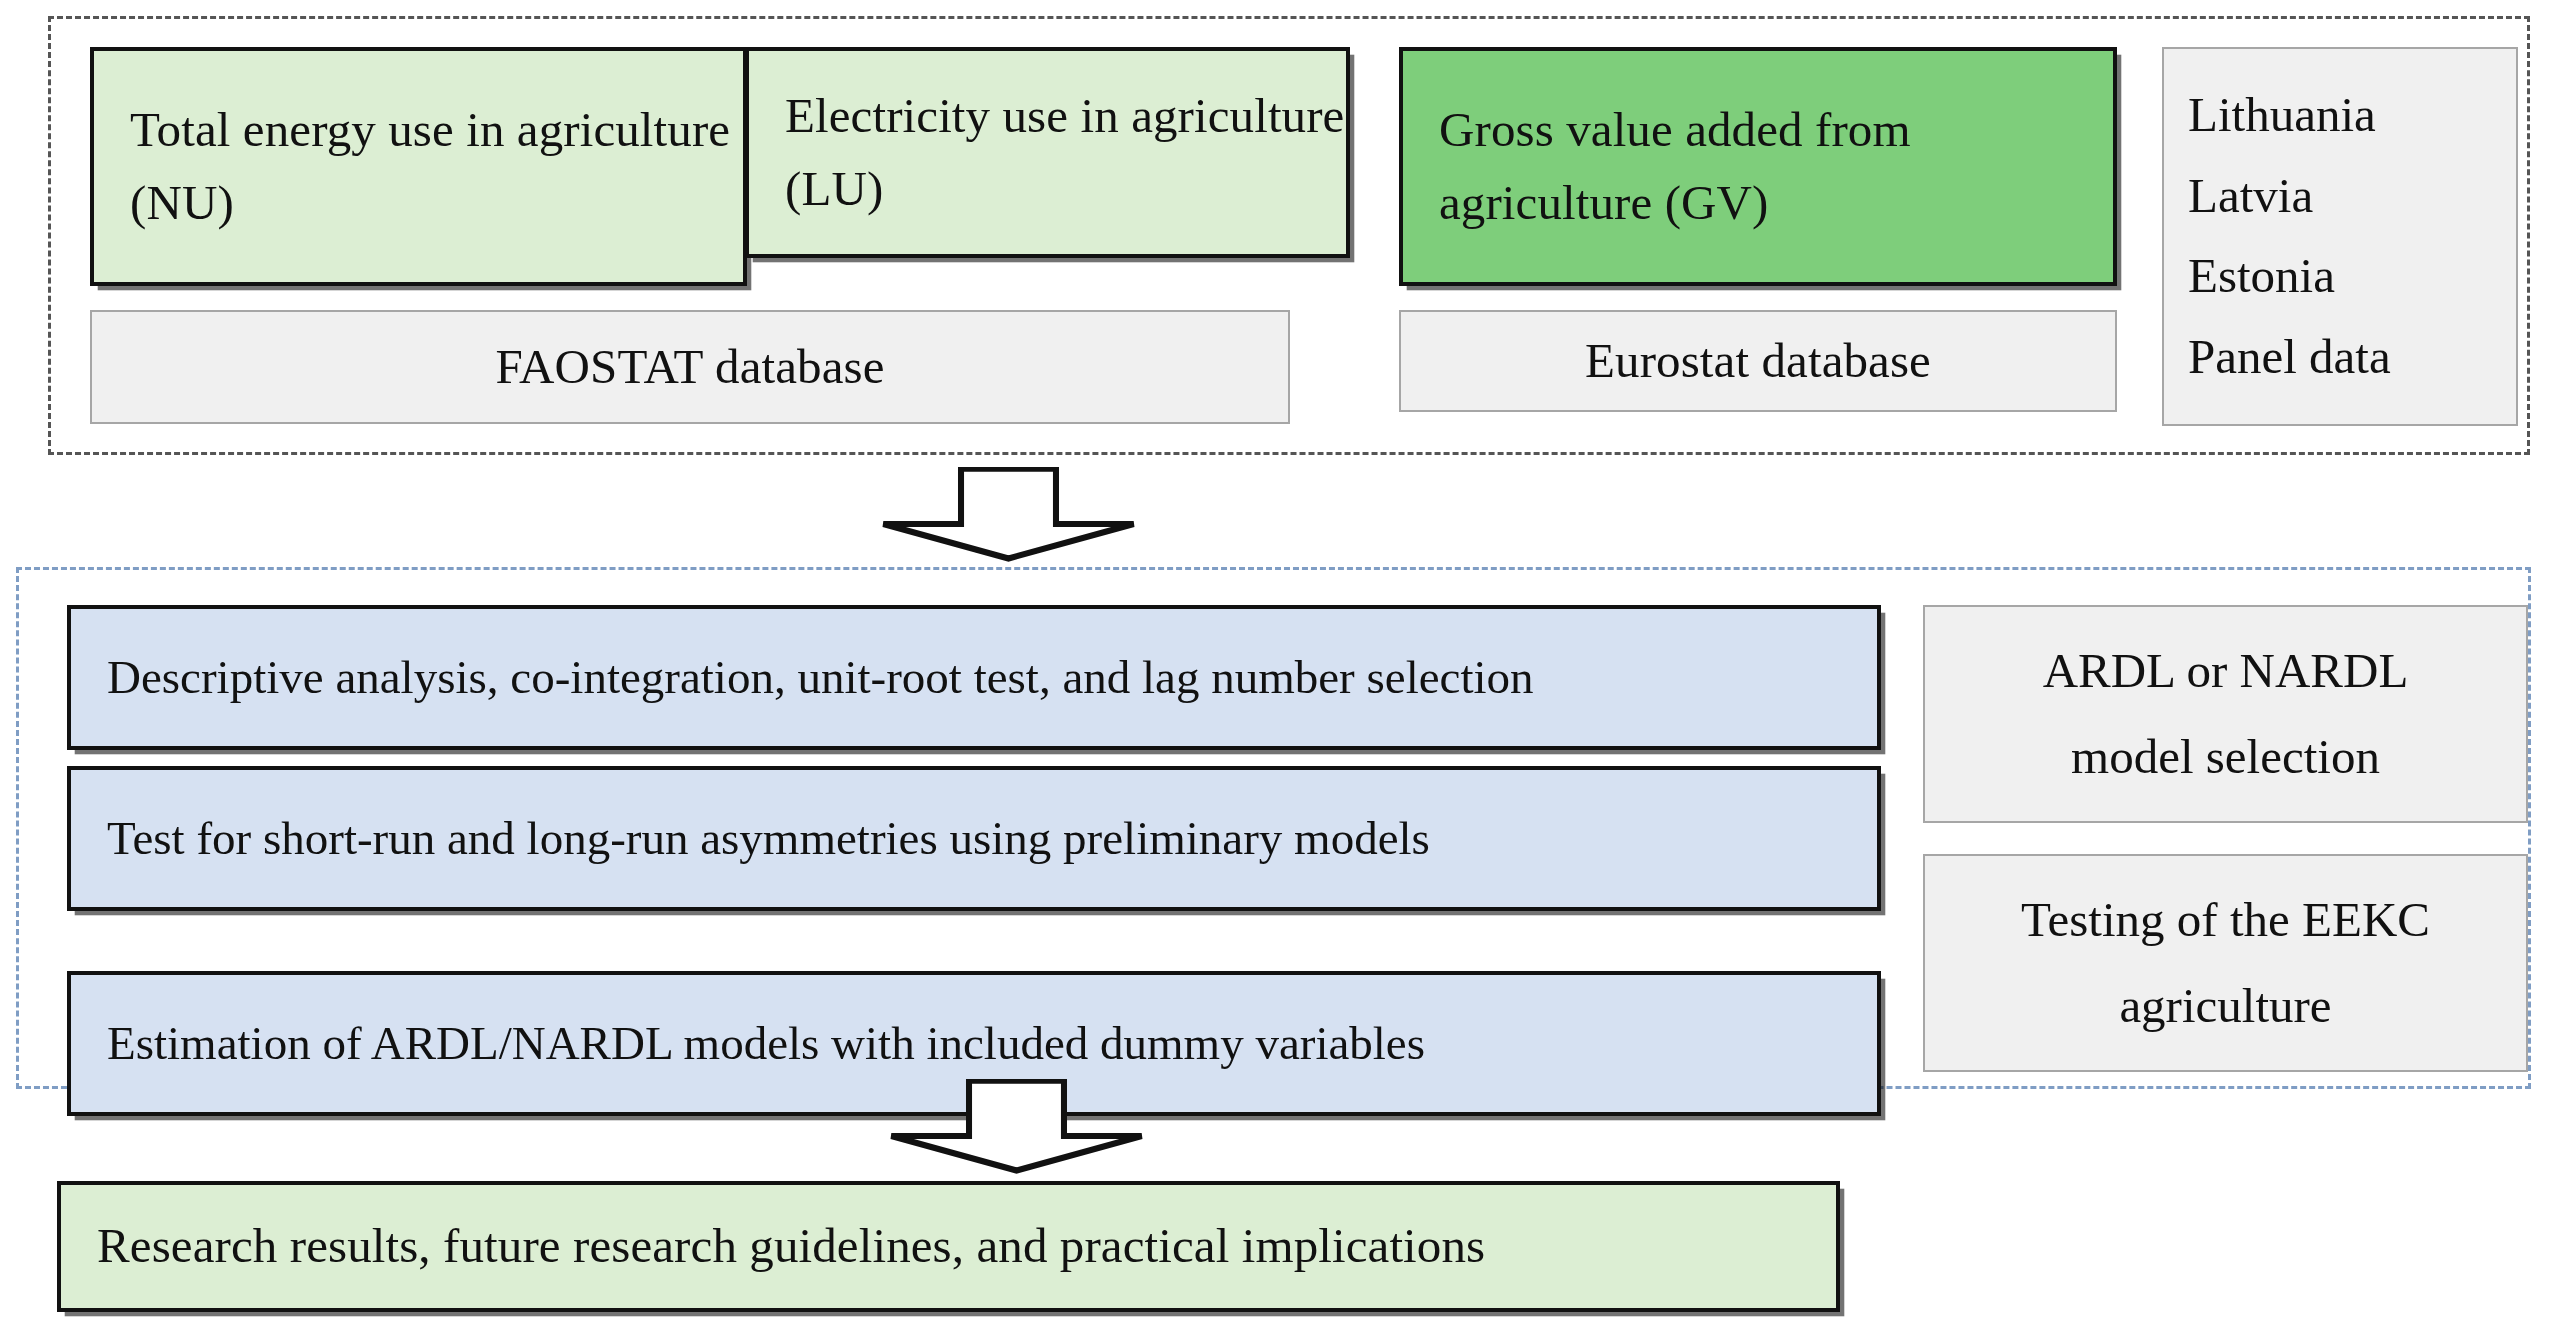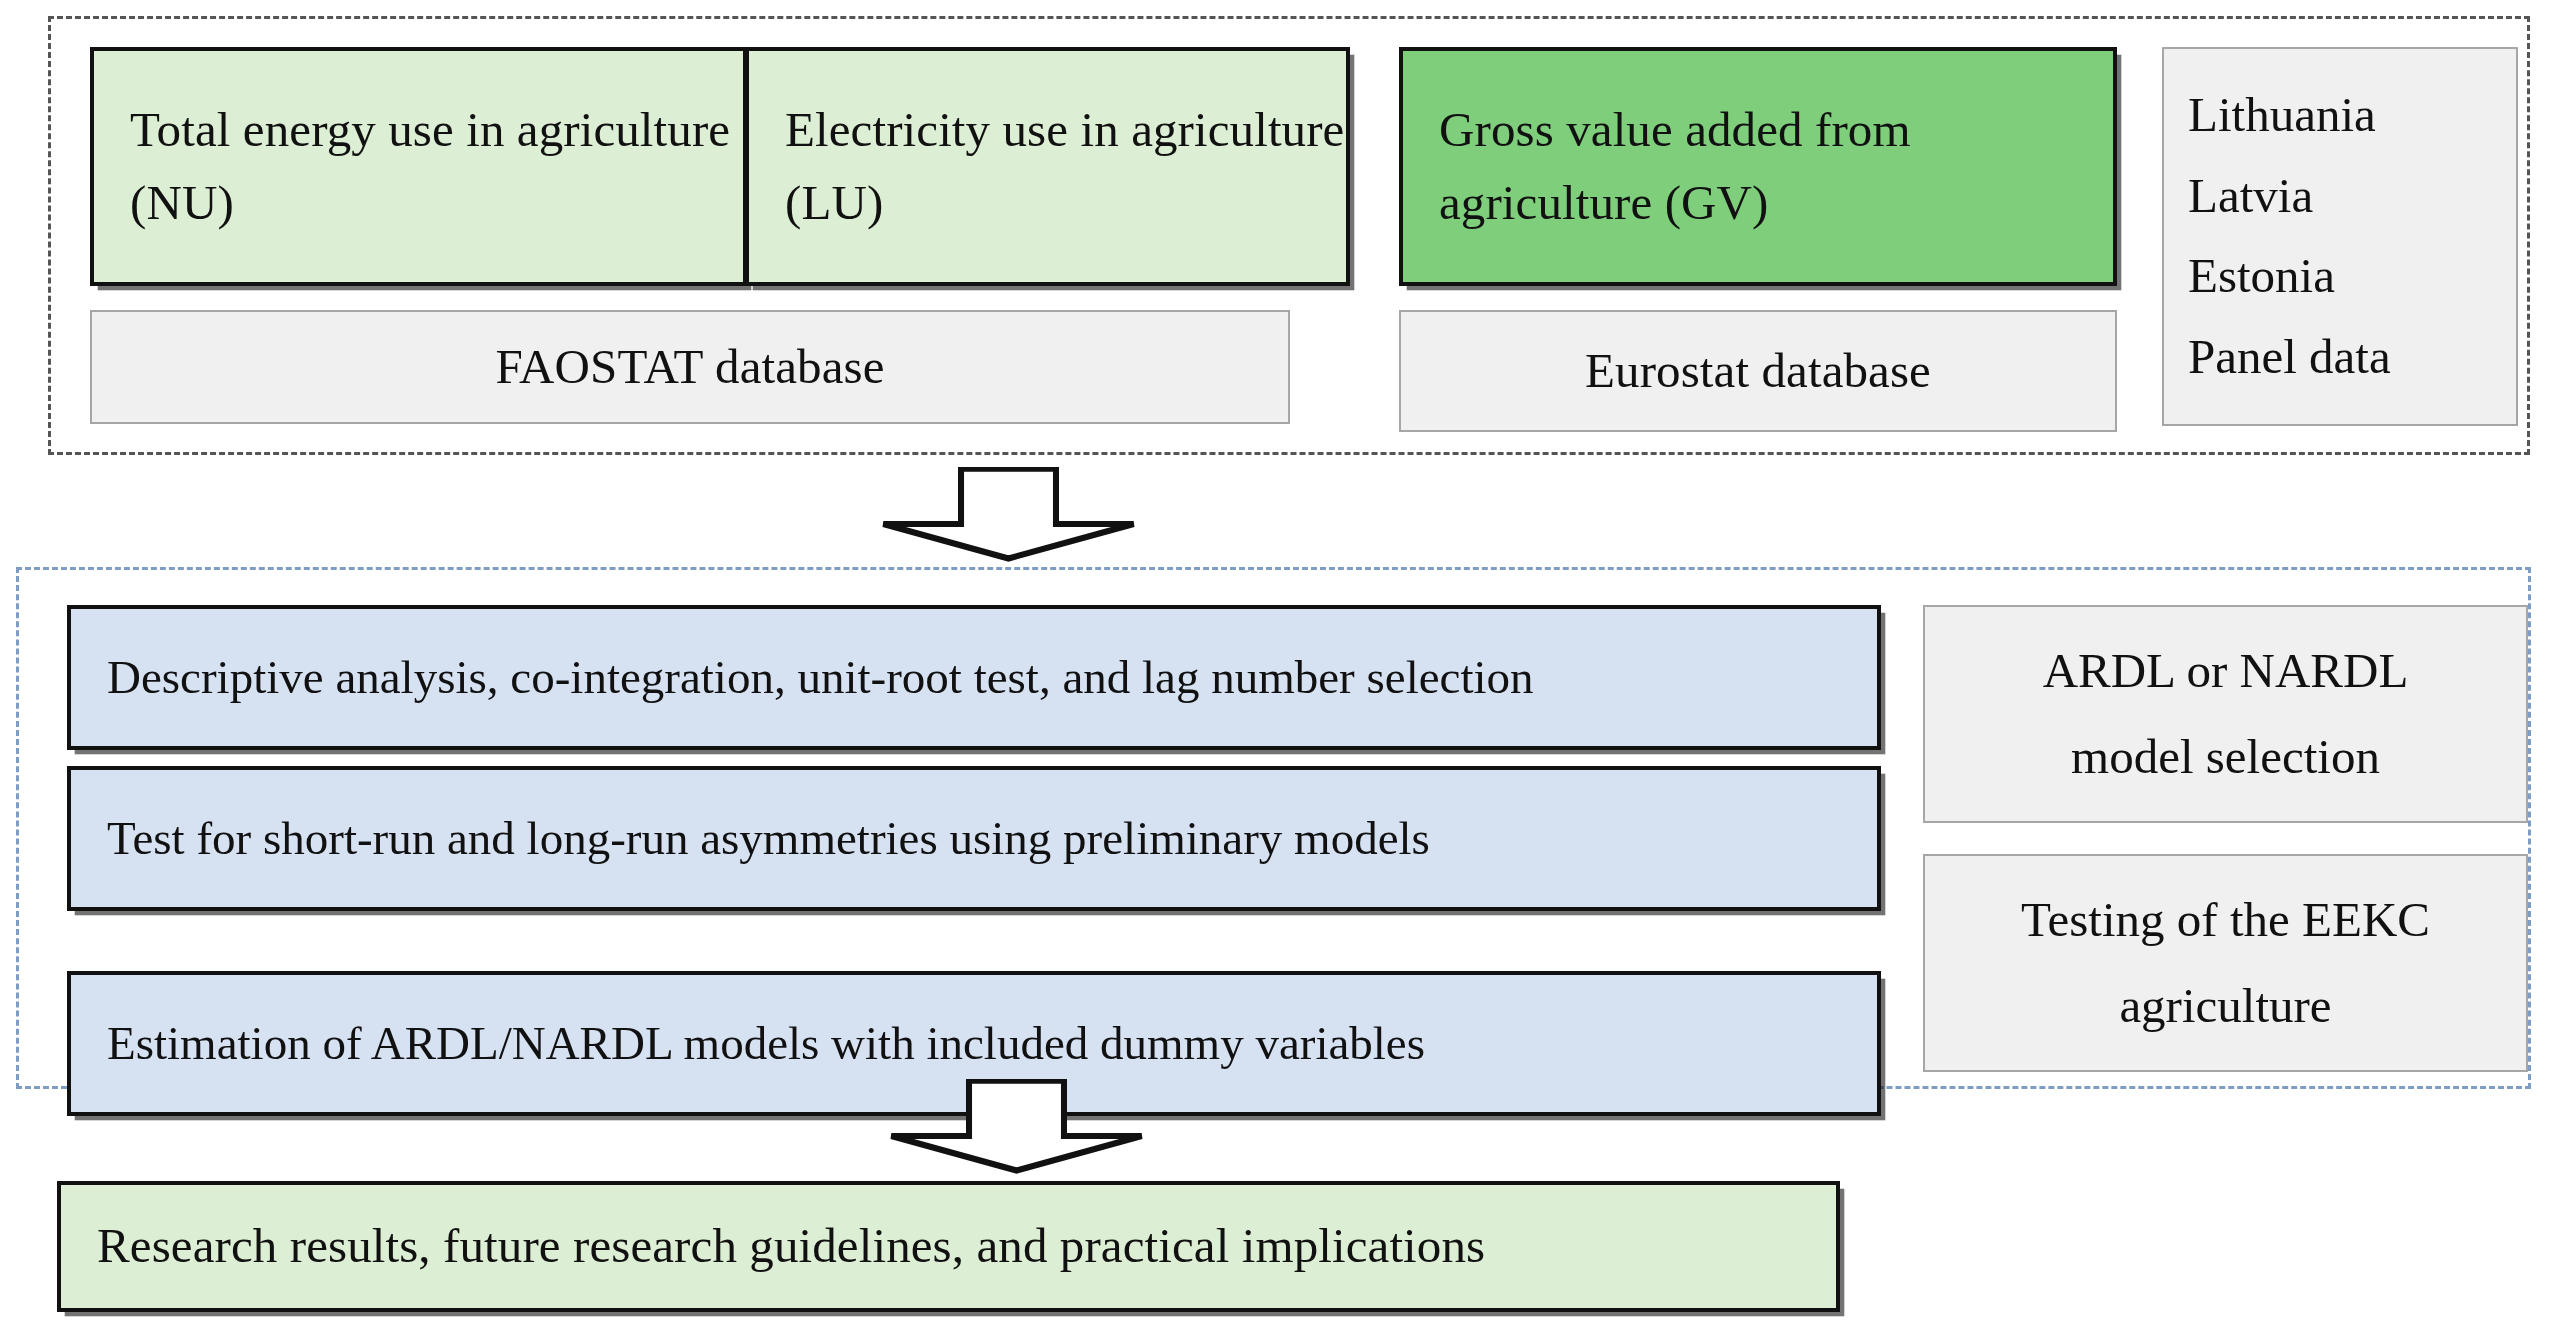--- a/index.html
+++ b/index.html
@@ -95,40 +95,40 @@
 </style>
 </head>
 <body>
 
 <div class="dashed-group dashed-dark" style="left:48px; top:15.6px; width:2482px; height:439px;"></div>
 
 <div class="box shadow-box green-light pad-left" style="left:90px; top:47px; width:657px; height:239px;">
   <span class="txt">Total energy use in agriculture (NU)</span>
 </div>
 
-<div class="box shadow-box green-light pad-left" style="left:745px; top:47px; width:605px; height:239px;">
+<div class="box shadow-box green-light pad-left" style="left:745px; top:47px; width:605px; height:211px;">
   <span class="txt">Electricity use in agriculture (LU)</span>
 </div>
 
 <div class="box shadow-box green-mid pad-left" style="left:1399px; top:47px; width:718px; height:239px;">
   <span class="txt">Gross value added from agriculture (GV)</span>
 </div>
 
 <div class="country-list" style="left:2162px; top:47px; width:356px; height:379px;">
   <span>Lithuania</span>
   <span>Latvia</span>
   <span>Estonia</span>
   <span>Panel data</span>
 </div>
 
 <div class="box gray-light center" style="left:90px; top:310px; width:1200px; height:114px;">
   <span class="txt">FAOSTAT database</span>
 </div>
 
-<div class="box gray-light center" style="left:1399px; top:310px; width:718px; height:122px;">
+<div class="box gray-light center" style="left:1399px; top:310px; width:718px; height:102px;">
   <span class="txt">Eurostat database</span>
 </div>
 
 <div class="arrow" style="left:879px; top:467px; width:259px; height:95px;">
   <svg width="259" height="95" viewBox="0 0 300 110">
     <polygon points="95,2 205,2 205,66 295,66 150,106 5,66 95,66" fill="#ffffff" stroke="#111111" stroke-width="7" stroke-linejoin="miter"></polygon>
   </svg>
 </div>
 
 <div class="dashed-group dashed-blue" style="left:15.6px; top:567px; width:2515px; height:522px;"></div>

